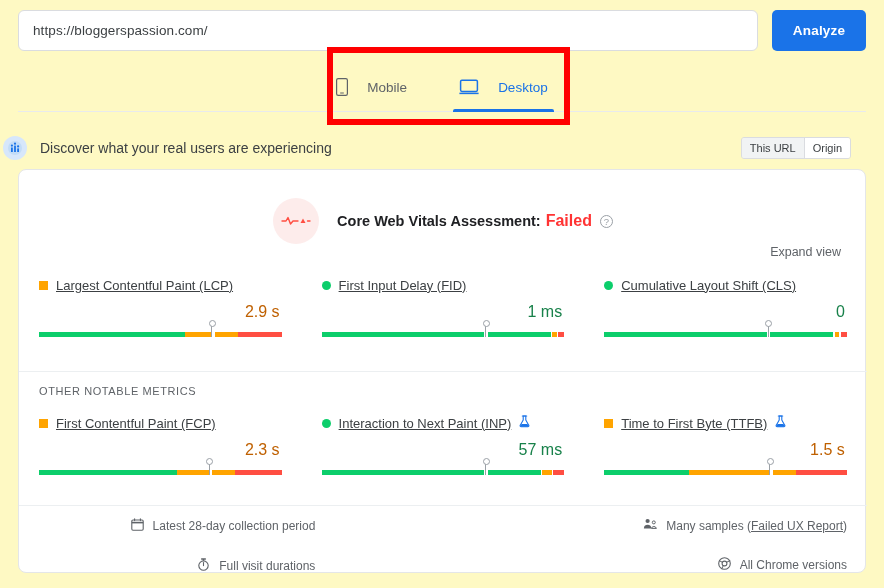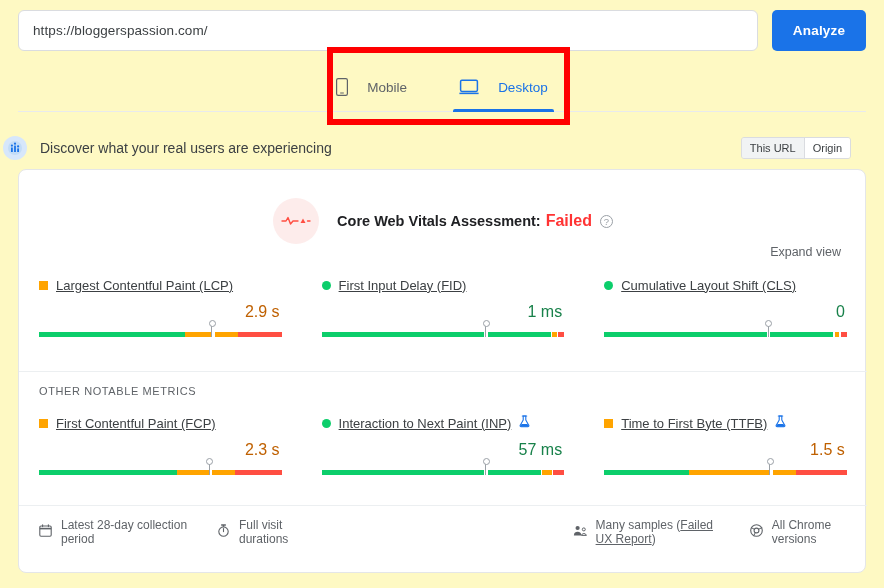--- a/index.html
+++ b/index.html
@@ -194,21 +194,21 @@
     position: absolute; left: 0; top: 201px; width: 848px;
     border-top: 1px solid #eceff1;
   }
   .divider.bottom { top: 335px; }
 
   
   .footer {
     position: absolute; left: 0; top: 348px; width: 848px;
     display: flex; padding: 0 20px;
   }
-  .foot-col { display: flex; gap: 24px; align-items: flex-end; }
+  .foot-col { display: flex; flex-direction: column; gap: 24px; align-items: flex-end; }
   .foot-col.c1 { width: 290px; }
   .foot-col.c2 { width: 270px; }
   .foot-col.c3 { width: 288px; }
   .foot-item {
     display: flex; align-items: center; gap: 9px;
     font-size: 12px; color: #5f6368;
   }
   .foot-item svg { flex: 0 0 auto; }
   .crux-link { text-decoration: underline; cursor: pointer; }
 </style>

